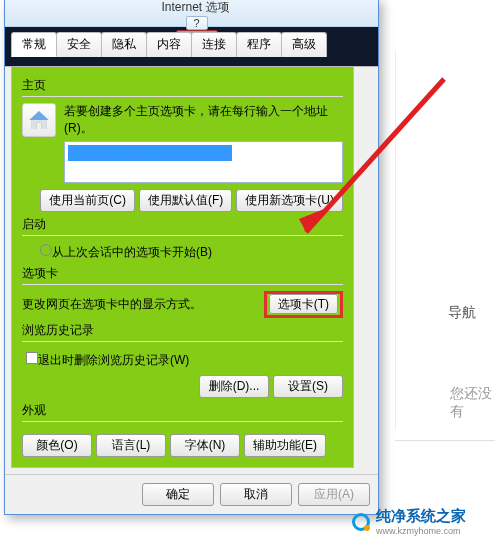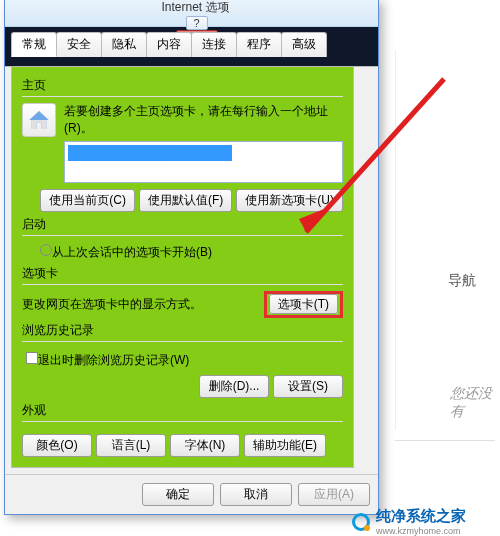--- a/index.html
+++ b/index.html
@@ -141,22 +141,22 @@
   .highlight-btn .btn { min-width:78px; }
   .footer {
     display:flex; justify-content:flex-end; gap:6px;
     padding:8px;
     background:#f0f0f0;
     border-top:1px solid #ccc;
   }
   .footer .btn { min-width:72px; }
   .footer .btn.disabled { color:#999; }
   
-  .bghint1 { position:absolute; left:448px; top:272px; color:#555; font-size:14px;}
-  .bghint2 { position:absolute; left:450px; top:385px; color:#999; font-size:14px; font-style:italic;}
+  .bghint1 { position:absolute; left:448px; top:304px; color:#555; font-size:14px;}
+  .bghint2 { position:absolute; left:450px; top:385px; color:#999; font-size:14px; }
   .watermark {
     position:absolute; left:352px; bottom:0;
     display:flex; align-items:center; gap:6px;
     font-size:15px; color:#0a66b5;
   }
   .watermark .logo {
     width:18px;height:18px;border:3px solid #0a9be0;border-radius:50%;
     position:relative;
   }
   .watermark .logo::after{

